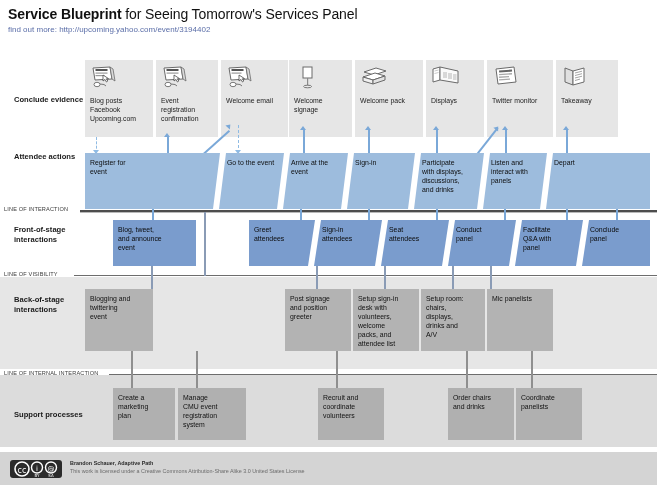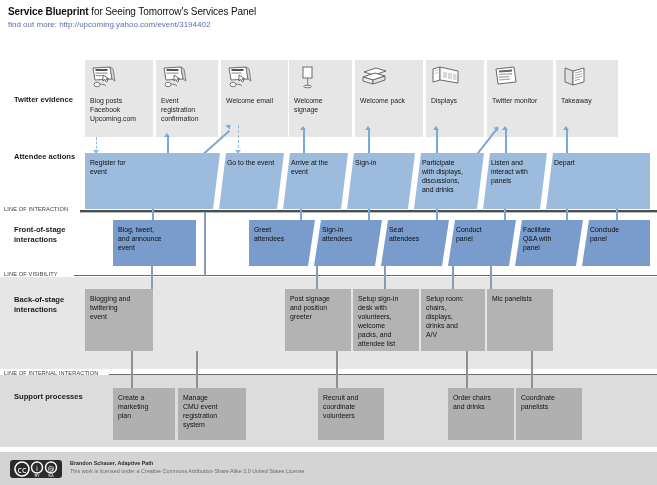--- a/index.html
+++ b/index.html
@@ -11,21 +11,21 @@
   #page {
     position: relative;
     width: 657px; height: 485px;
     overflow: hidden;
     background: #ffffff;
   }
 
   
   #header { position: absolute; left: 8px; top: 6px; }
   #title {
-    font-size: 10px; color: #111; letter-spacing: -0.1px; white-space: nowrap;
+    font-size: 14px; color: #111; letter-spacing: -0.1px; white-space: nowrap;
   }
   #title .strong { font-weight: bold; }
   #subtitle {
     font-size: 8px; color: #5b6ea8; margin-top: 3px; white-space: nowrap;
   }
 
   
   .band {
     position: absolute; left: 0; right: 0;
   }
@@ -126,29 +126,29 @@
   <div id="header">
     <div id="title">
       <span class="strong">Service Blueprint</span><span> for Seeing Tomorrow's Services Panel</span>
     </div>
     <div id="subtitle">find out more: http://upcoming.yahoo.com/event/3194402</div>
   </div>
 
   <div class="band" id="band-backstage"></div>
   <div class="band" id="band-support"></div>
 
-  <div class="rowlabel" style="top:95px">Twitter
+  <div class="rowlabel" style="top:95px">Conclude
 evidence</div>
   <div class="rowlabel" style="top:152px">Attendee
 actions</div>
   <div class="rowlabel" style="top:225px">Front-of-stage
 interactions</div>
   <div class="rowlabel" style="top:295px">Back-of-stage
 interactions</div>
-  <div class="rowlabel" style="top:392px">Support
+  <div class="rowlabel" style="top:410px">Support
 processes</div>
 
   <div class="sepline" id="line-interaction" style="left:4px; right:0; top:210px;">
     <span class="lbl">LINE OF INTERACTION</span>
     <span class="rule" style="left:76px; right:0;"></span>
     <span class="rule2" style="left:76px; right:0;"></span>
   </div>
 
   <div class="sepline" id="line-visibility" style="left:4px; right:0; top:275px;">
     <span class="lbl">LINE OF VISIBILITY</span>

